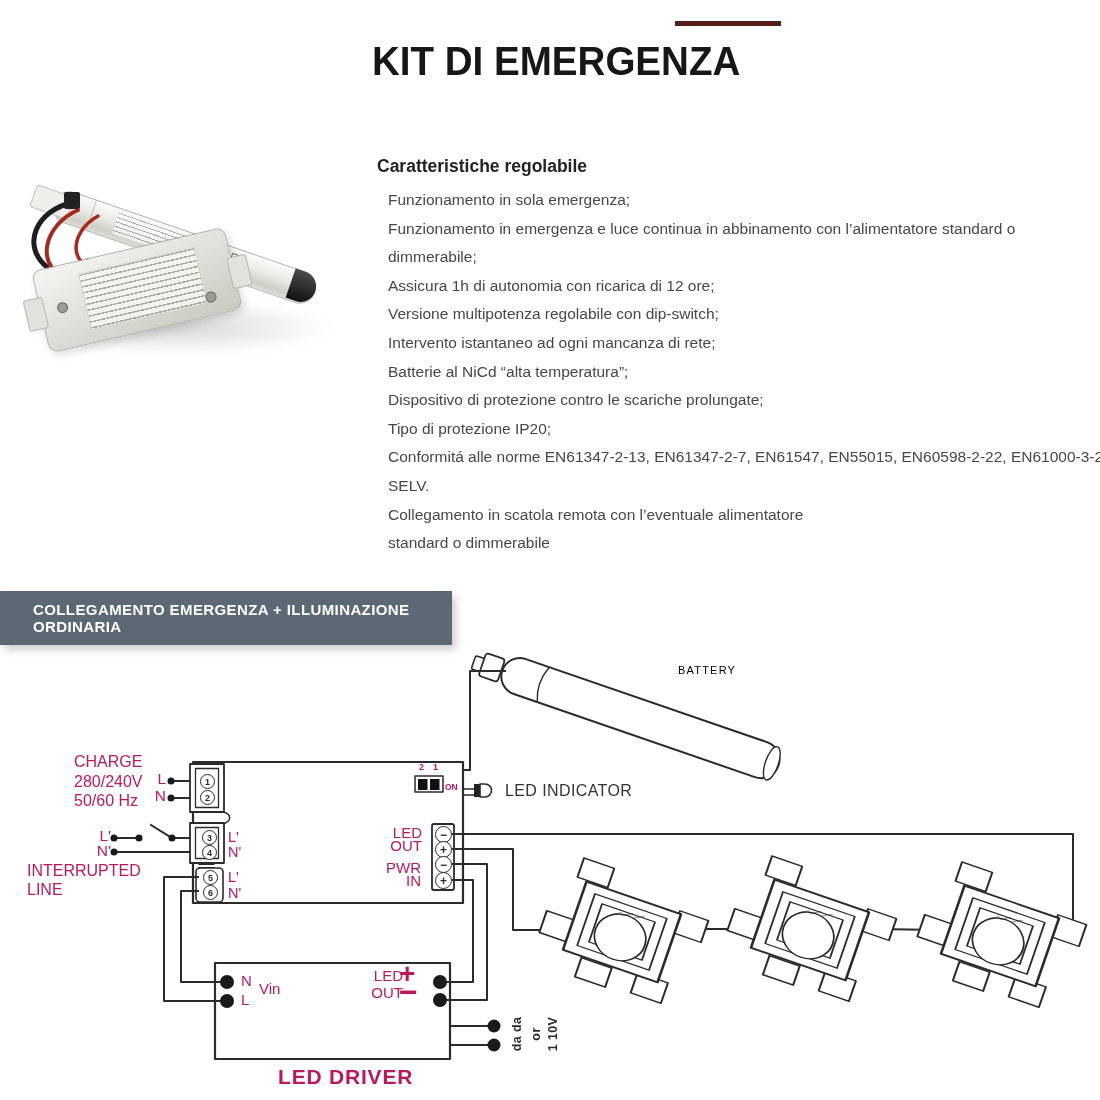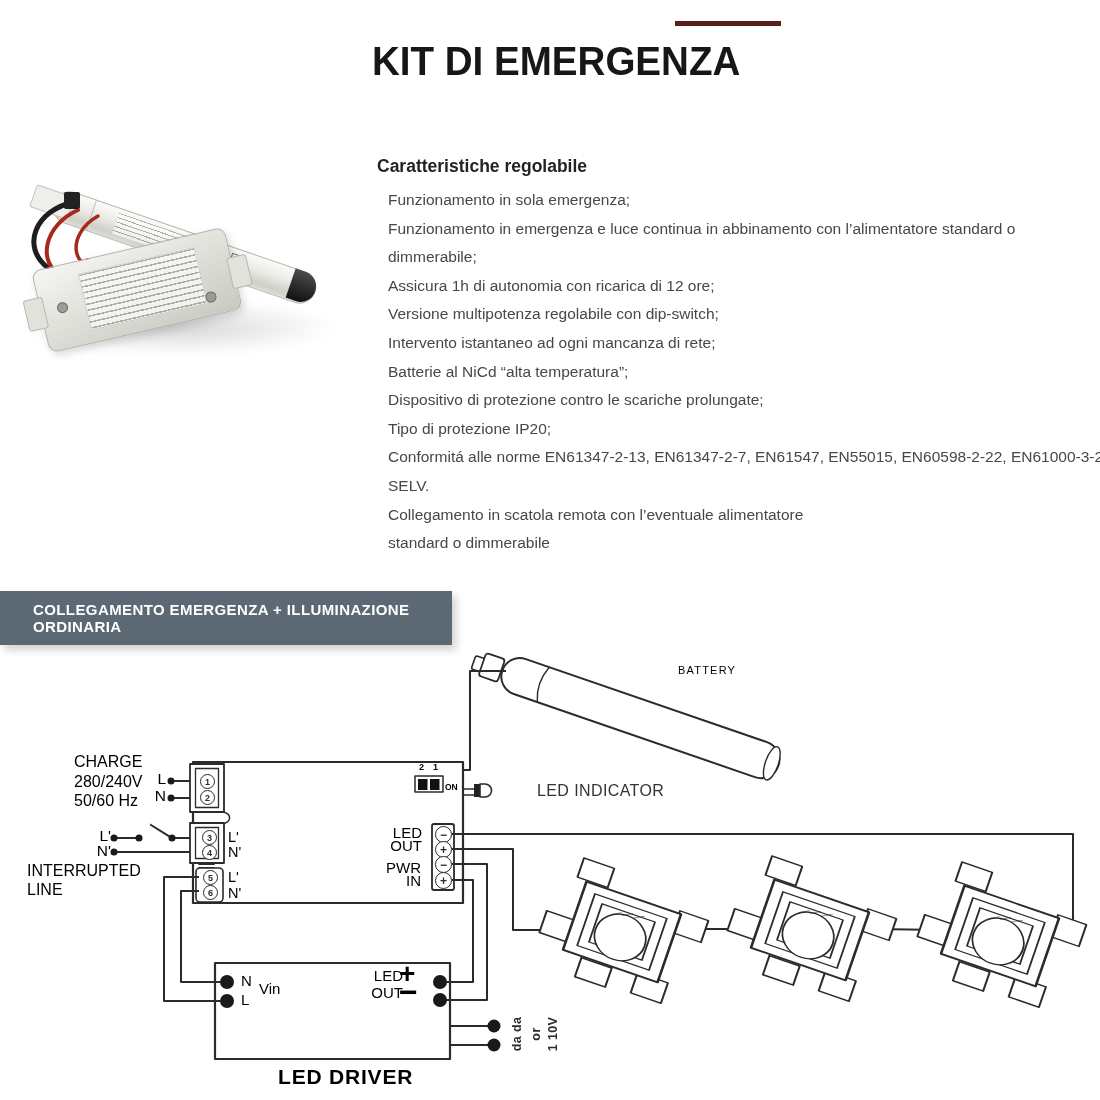--- a/index.html
+++ b/index.html
@@ -43,21 +43,21 @@
            border:1px solid #b2b2aa;transform:rotate(-13deg);
            background:linear-gradient(165deg,#f5f5f2 0%,#dddDd7 55%,#c9c9c2 100%);
            box-shadow:2px 4px 8px rgba(0,0,0,.15);}
   .ph-driver-label{position:absolute;left:44px;top:12px;width:118px;height:56px;background:#f7f7f4;
            border:1px solid #ccccc6;
            background-image:repeating-linear-gradient(180deg,#a6a6a0 0 1.5px,rgba(0,0,0,0) 1.5px 6px);opacity:.85;}
   .ph-screw{position:absolute;width:9px;height:9px;border-radius:50%;background:#9c9c96;border:1px solid #6e6e68;}
   .ph-flange{position:absolute;width:18px;height:30px;background:#e2e2dc;border:1px solid #b8b8b0;border-radius:3px;}
 
   
-  .dl{position:absolute;color:#000000;white-space:nowrap;line-height:1.05;}
+  .dl{position:absolute;color:#be185d;white-space:nowrap;line-height:1.05;}
   .chip{position:absolute;width:13px;height:13px;border:1.4px solid #2b2b2b;border-radius:50%;
         background:#fff;font-size:9px;font-weight:700;color:#2b2b2b;
         display:flex;align-items:center;justify-content:center;}
   .chip-pm{width:15px;height:15px;border-width:1.7px;font-size:12px;}
   .rot{position:absolute;width:56px;height:14px;text-align:center;transform:rotate(-90deg);
        font-weight:700;font-size:12.5px;color:#2b2b2b;letter-spacing:.4px;}
 </style>
 </head>
 <body>
 
@@ -233,21 +233,21 @@
 
   <span class="dl" style="left:228px;top:830px;font-size:14.5px;">L'</span>
   <span class="dl" style="left:228px;top:845px;font-size:14.5px;">N'</span>
   <span class="dl" style="left:228px;top:870px;font-size:14.5px;">L'</span>
   <span class="dl" style="left:228px;top:886px;font-size:14.5px;">N'</span>
 
   <span class="dl" style="left:419px;top:763px;font-size:9px;font-weight:700;">2</span>
   <span class="dl" style="left:433px;top:763px;font-size:9px;font-weight:700;">1</span>
   <span class="dl" style="left:445px;top:783px;font-size:8.5px;font-weight:700;">ON</span>
 
-  <span class="dl" style="left:505px;top:783px;font-size:16px;letter-spacing:.4px;color:#333;margin-left:32px;">LED INDICATOR</span>
+  <span class="dl" style="left:505px;top:783px;font-size:16px;letter-spacing:.4px;color:#333;">LED INDICATOR</span>
   <span class="dl" style="left:678px;top:665px;font-size:11px;letter-spacing:1.2px;color:#000000;">BATTERY</span>
 
   <span class="dl" style="right:678px;top:825px;font-size:15px;">LED</span>
   <span class="dl" style="right:678px;top:838px;font-size:15px;">OUT</span>
   <span class="dl" style="right:679px;top:860px;font-size:15px;text-align:center;">PWR</span>
   <span class="dl" style="right:679px;top:873px;font-size:15px;">IN</span>
 
   <span class="chip chip-pm" style="left:435px;top:826px;">−</span>
   <span class="chip chip-pm" style="left:435px;top:841px;">+</span>
   <span class="chip chip-pm" style="left:435px;top:856px;">−</span>

